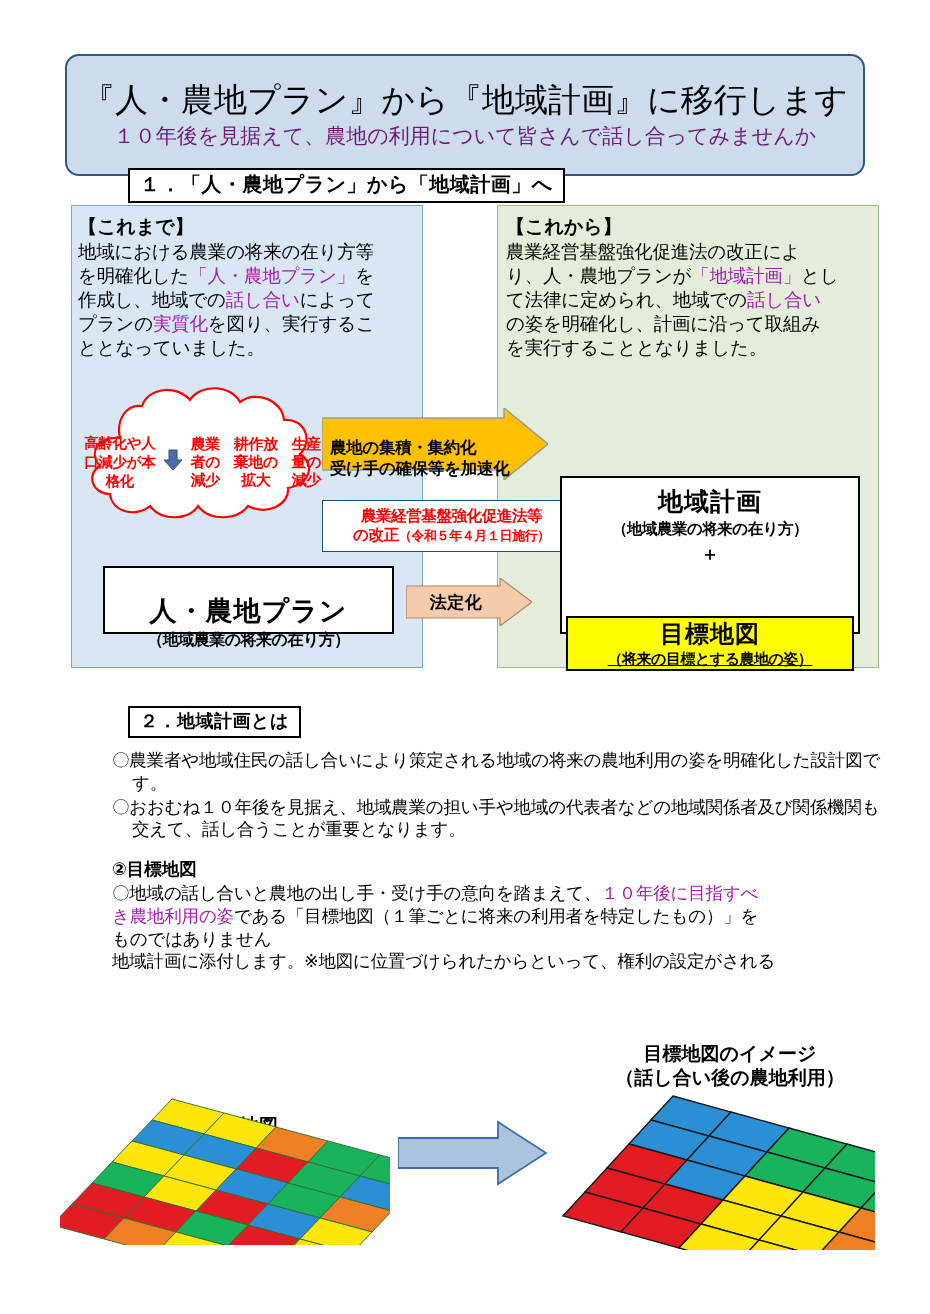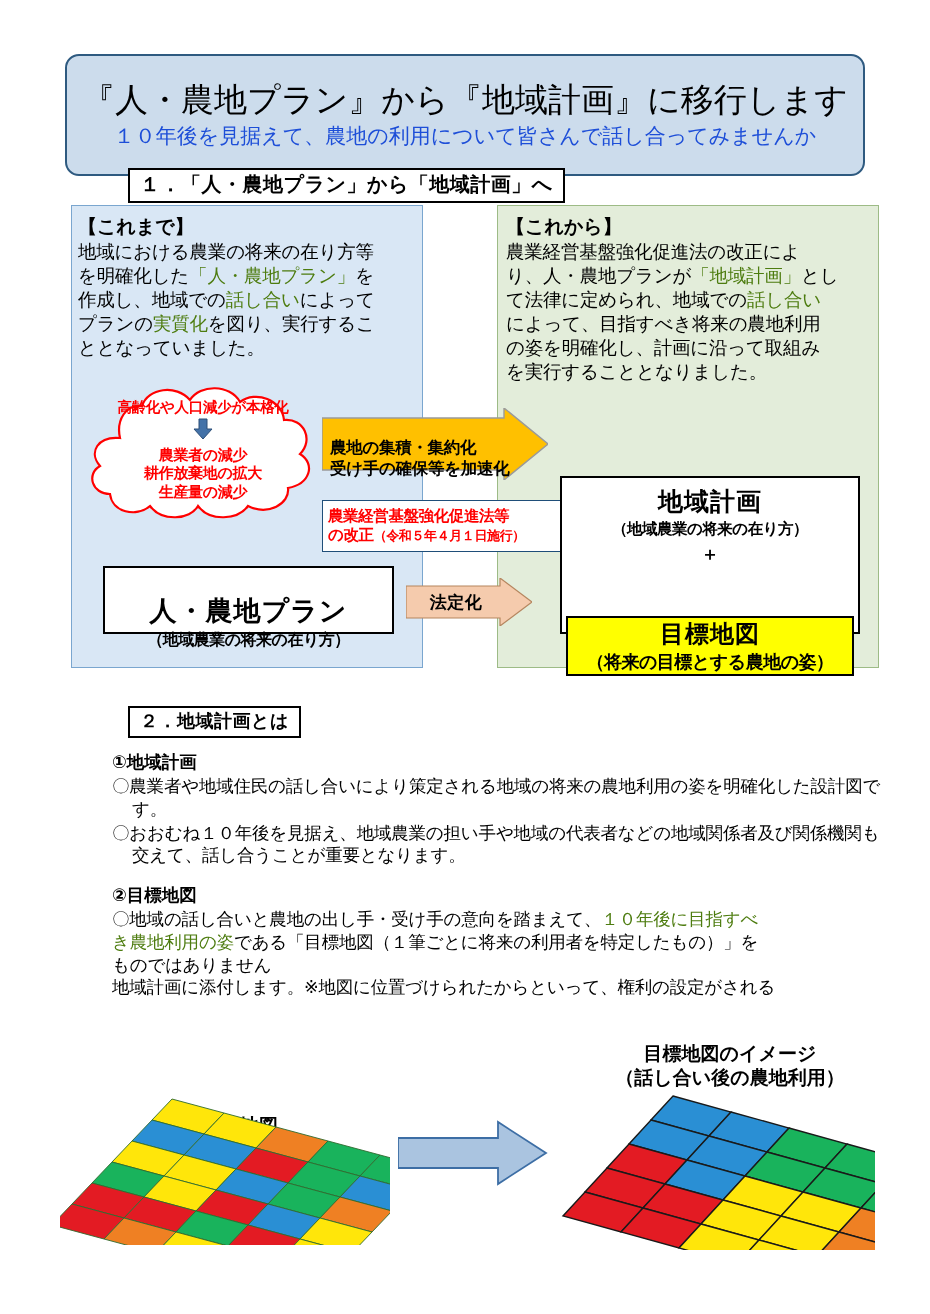--- a/index.html
+++ b/index.html
@@ -21,21 +21,21 @@
     border-radius:14px;
     box-sizing:border-box;
     display:flex;flex-direction:column;
     align-items:center;justify-content:center;
   }
   #title-main{
     font-size:33px;font-weight:normal;letter-spacing:0px;
     white-space:nowrap;line-height:1.1;color:#000;
   }
   #title-sub{
-    font-size:21px;white-space:nowrap;line-height:1.2;margin-top:4px;color:#1d4ed8;
+    font-size:21px;white-space:nowrap;line-height:1.2;margin-top:4px;color:#701a75;
   }
 
   
   .section-head{
     border:2px solid #000;
     background:#fff;
     font-size:20px;
     padding:1px 10px 3px 10px;
     white-space:nowrap;
     box-sizing:border-box;
@@ -51,33 +51,33 @@
     left:71px;top:205px;width:352px;height:463px;
     background:#d9e7f5;border:1px solid #7aa6cf;box-sizing:border-box;
   }
   #panel-future{
     left:497px;top:205px;width:382px;height:463px;
     background:#e3edda;border:1px solid #9dbb86;box-sizing:border-box;
   }
 
   .panel-label{font-size:19px;font-weight:bold;}
   .panel-text{font-size:18.5px;line-height:1.30;letter-spacing:-0.2px;}
-  .red{color:#4d7c0f;margin-top:41px;}
+  .red{color:#a21caf;margin-top:41px;}
 
   #past-body{left:78px;top:214px;width:340px;}
   #future-body{left:506px;top:214px;width:370px;}
 
   
   #cloud{
     left:78px;top:378px;width:250px;height:148px;
   }
   #cloud svg{display:block;}
   #cloud-text{
     left:78px;top:378px;width:250px;height:148px;
-    display:flex;flex-direction:column;align-items:center;
+    display:flex;flex-direction:row;align-items:center;
     justify-content:flex-start;padding-top:20px;box-sizing:border-box;
     color:#ff0000;font-weight:bold;text-align:center;
   }
   #cloud-line1{font-size:14.5px;letter-spacing:-0.3px;}
   .cloud-l{font-size:15px;line-height:1.22;letter-spacing:-0.3px;}
   #cloud-arrow{margin:1px 0 2px 0;}
 
   
   #arrow-yellow{left:322px;top:408px;width:226px;height:72px;}
   #arrow-yellow-text{
@@ -85,20 +85,21 @@
     display:flex;flex-direction:column;justify-content:center;
     font-size:16.5px;font-weight:bold;line-height:1.30;letter-spacing:-0.3px;
   }
 
   
   #law-box{
     left:322px;top:500px;width:254px;height:52px;
     background:#ffffff;border:1.5px solid #1f4e79;box-sizing:border-box;
     display:flex;flex-direction:column;justify-content:center;
     padding-left:5px;
+    text-align:center;
   }
   #law-l1{color:#ff0000;font-weight:bold;font-size:15.5px;letter-spacing:-0.4px;line-height:1.2;}
   #law-l2{color:#ff0000;font-weight:bold;font-size:15.5px;letter-spacing:-0.4px;line-height:1.2;}
   #law-l2 span.small{font-size:13px;}
 
   
   #plan-box{
     left:103px;top:566px;width:291px;height:68px;
     background:#fff;border:2px solid #000;box-sizing:border-box;
     display:flex;flex-direction:column;align-items:center;justify-content:center;
@@ -123,21 +124,21 @@
   }
   #chiiki-title{font-size:25px;font-weight:bold;letter-spacing:1px;}
   #chiiki-sub{font-size:15.5px;font-weight:bold;letter-spacing:-0.5px;margin-top:1px;}
   #chiiki-plus{font-size:18px;font-weight:bold;margin:2px 0 3px 0;}
   #mokuhyo-box{
     width:288px;height:62px;background:#ffff00;border:2px solid #000;
     box-sizing:border-box;display:flex;flex-direction:column;
     align-items:center;justify-content:center;margin-top:47px;
   }
   #mokuhyo-title{font-size:24px;font-weight:bold;letter-spacing:1px;}
-  #mokuhyo-sub{font-size:18px;font-weight:bold;letter-spacing:-0.5px;margin-top:0px;}
+  #mokuhyo-sub{font-size:15px;font-weight:bold;letter-spacing:-0.5px;margin-top:0px;text-decoration:underline;}
 
   
   #sec2-body{left:112px;top:748px;width:780px;}
   .item-head{font-size:17.5px;font-weight:bold;margin-top:2px;}
   .bullet{font-size:17.5px;line-height:1.30;letter-spacing:-0.2px;margin-top:1px;}
   .indent{padding-left:20px;text-indent:-20px;}
 
   
   .map-cap{font-size:19px;font-weight:bold;text-align:center;letter-spacing:0px;line-height:1.25;}
   #cap-current{left:150px;top:1114px;width:180px;}
@@ -169,21 +170,20 @@
       <div><span>ととなっていました。</span></div>
     </div>
 </div>
 
 <div class="abs" id="future-body">
   <div class="panel-label">【これから】</div>
   <div class="panel-text" id="future-lines">
       <div><span>農業経営基盤強化促進法の改正によ</span></div>
       <div><span>り、人・農地プランが</span><span class="red">「地域計画」</span><span>とし</span></div>
       <div><span>て法律に定められ、地域での</span><span class="red">話し合い</span></div>
-      <div><span>によって、目指すべき将来の農地利用</span></div>
       <div><span>の姿を明確化し、計画に沿って取組み</span></div>
       <div><span>を実行することとなりました。</span></div>
     </div>
 </div>
 
 <div class="abs" id="cloud">
   <svg width="250" height="148" viewBox="0 0 250 148">
     <path d="M42,60 C20,58 10,74 22,88 C8,96 14,116 32,116
              C34,134 58,140 72,128 C84,144 112,142 120,128
              C132,144 160,142 170,128 C190,138 212,126 210,110
@@ -237,21 +237,20 @@
   <div id="chiiki-plus">＋</div>
   <div id="mokuhyo-box">
     <div id="mokuhyo-title">目標地図</div>
     <div id="mokuhyo-sub">（将来の目標とする農地の姿）</div>
   </div>
 </div>
 
 <div class="abs section-head" id="section2-head">２．地域計画とは</div>
 
 <div class="abs" id="sec2-body">
-  <div class="item-head">①地域計画</div>
   <div class="bullet indent">〇農業者や地域住民の話し合いにより策定される地域の将来の農地利用の姿を明確化した設計図です。</div>
   <div class="bullet indent">〇おおむね１０年後を見据え、地域農業の担い手や地域の代表者などの地域関係者及び関係機関も交えて、話し合うことが重要となります。</div>
   <div class="item-head" style="margin-top:16px;">②目標地図</div>
   <div class="bullet" id="item2-lines">
       <div><span>〇地域の話し合いと農地の出し手・受け手の意向を踏まえて、</span><span class="red">１０年後に目指すべ</span></div>
       <div><span class="red">き農地利用の姿</span><span>である「目標地図（１筆ごとに将来の利用者を特定したもの）」を</span></div>
       <div><span>ものではありません</span></div>
       <div><span>地域計画に添付します。※地図に位置づけられたからといって、権利の設定がされる</span></div>
     </div>
 </div>

